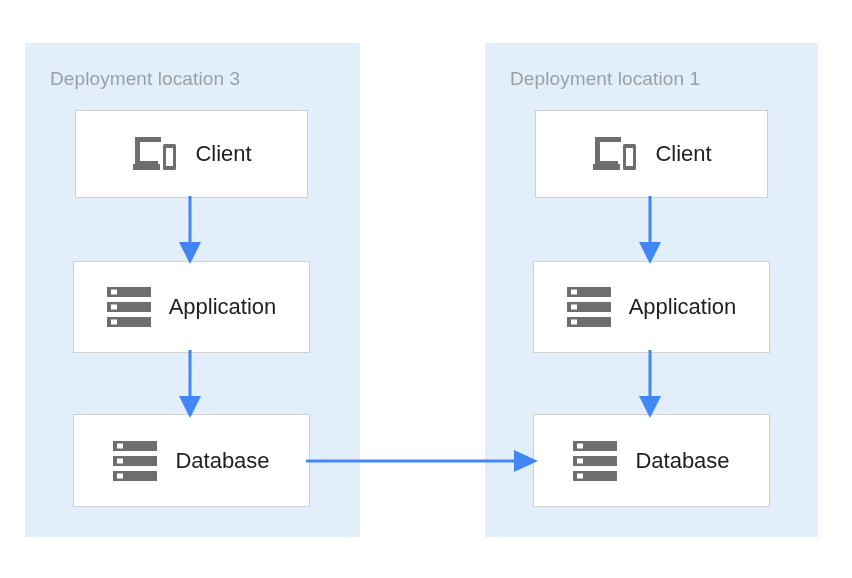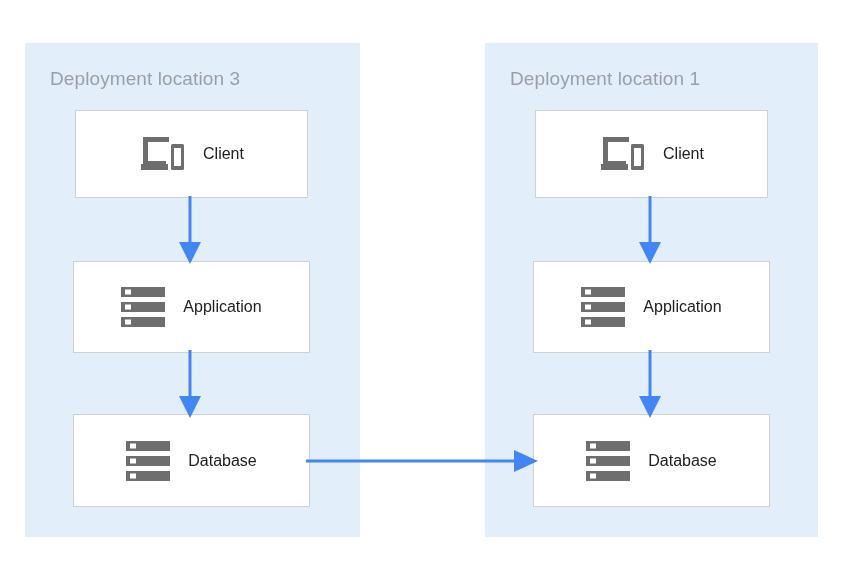--- a/index.html
+++ b/index.html
@@ -40,21 +40,21 @@
     display: flex;
     align-items: center;
     justify-content: center;
   }
   .node-inner {
     display: flex;
     align-items: center;
     gap: 18px;
   }
   .node-label {
-    font-size: 16px;
+    font-size: 22px;
     color: #202124;
     font-family: "Liberation Sans", sans-serif;
     white-space: nowrap;
   }
   .node-icon {
     flex: 0 0 auto;
     display: block;
     line-height: 0;
   }
 

